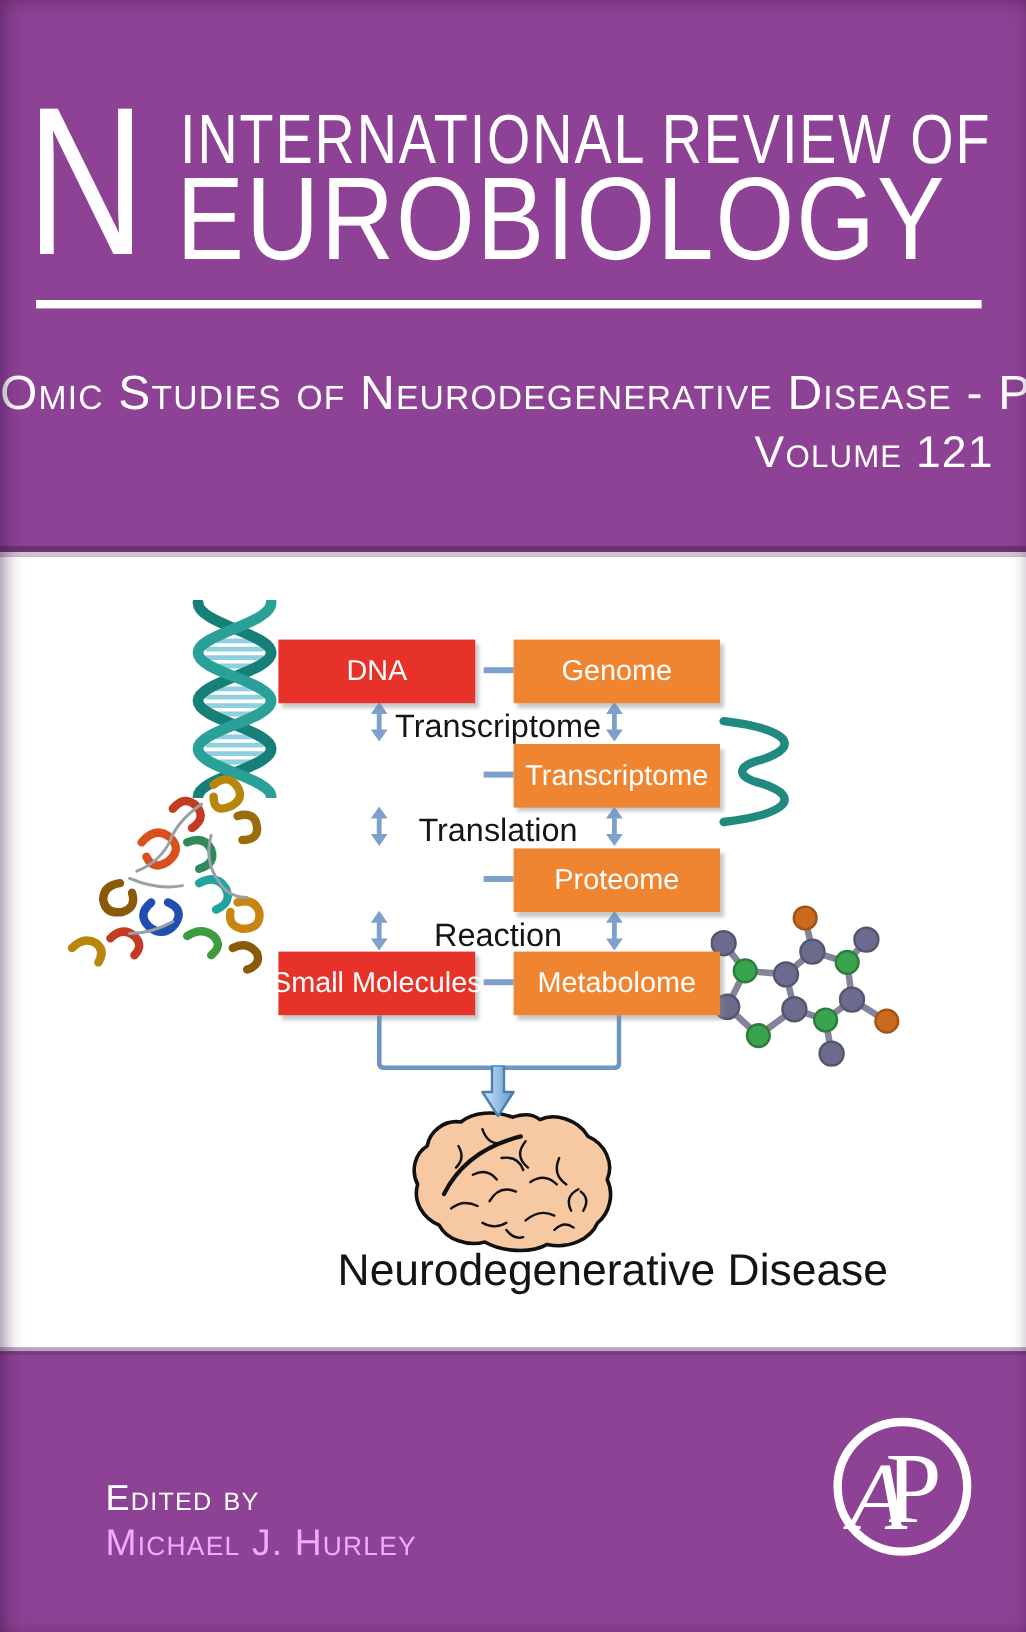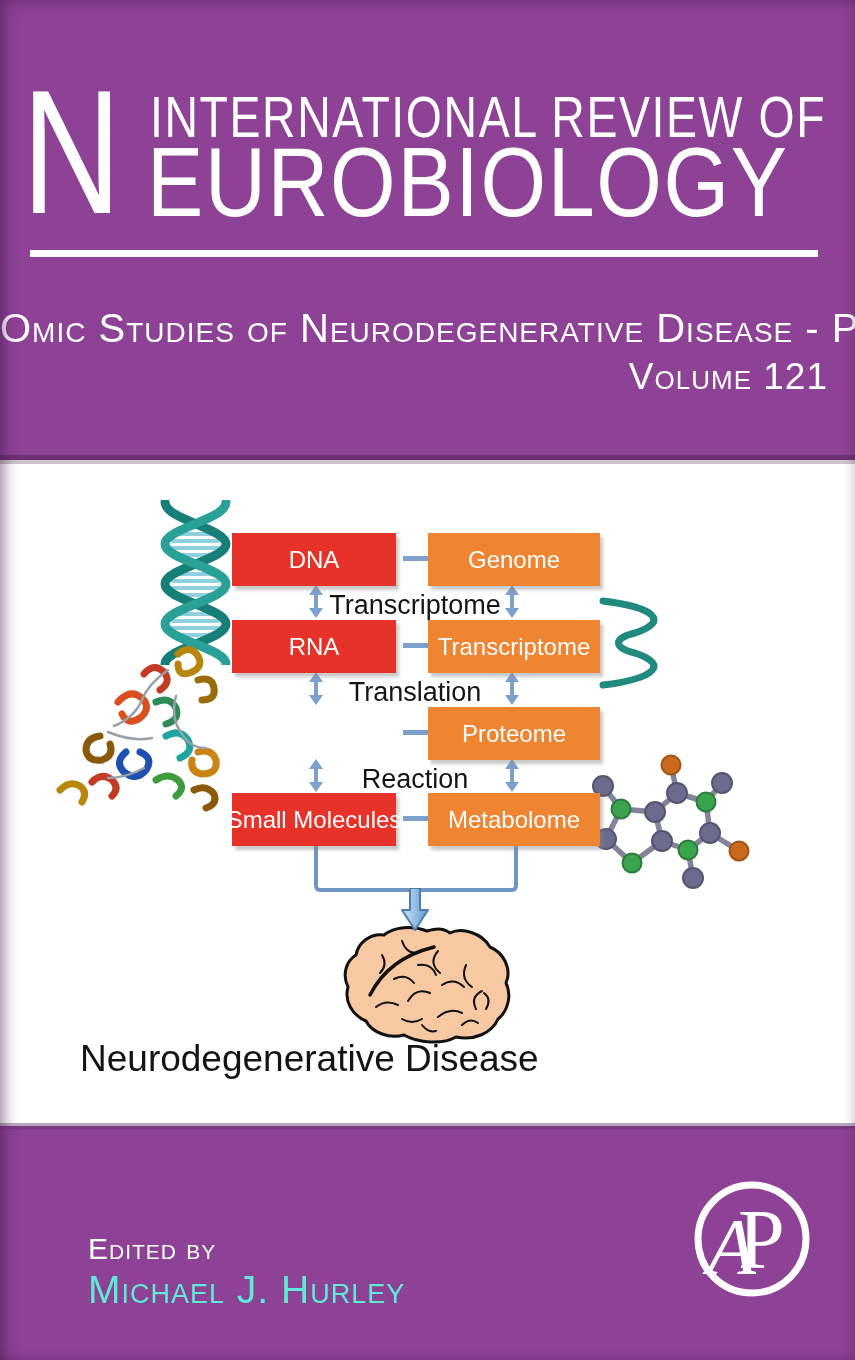--- a/index.html
+++ b/index.html
@@ -30,28 +30,28 @@
   .red{background:#e73229;left:232px;width:164px;}
   .orange{background:#ef8431;left:428px;width:172px;}
   .hconn{position:absolute;left:403px;width:25px;height:5px;background:#7da0cc;z-index:4;}
   .varrow{position:absolute;width:14px;height:33px;z-index:4;}
   .proc{position:absolute;left:262px;width:306px;text-align:center;color:#151515;
     font-size:27px;line-height:30px;z-index:6;}
   .bracket{position:absolute;left:314px;top:846px;width:196px;height:42px;
     border-left:4px solid #6f95c5;border-right:4px solid #6f95c5;border-bottom:4px solid #6f95c5;
     border-radius:0 0 6px 6px;z-index:3;}
   .fat-arrow{position:absolute;left:394px;top:888px;z-index:4;}
-  .outcome{position:absolute;left:80px;top:1038px;width:660px;text-align:left;color:#141414;
+  .outcome{position:absolute;left:80px;top:1038px;width:660px;text-align:right;color:#141414;
     font-size:37px;z-index:6;}
   .icon{position:absolute;z-index:2;}
   
   .edited-by{position:absolute;left:88px;top:1232px;color:#fff;font-variant:small-caps;
     font-size:30px;letter-spacing:1px;}
-  .editor-name{position:absolute;left:88px;top:1268px;color:#5eead4;font-variant:small-caps;
-    font-size:39px;letter-spacing:1px;}
+  .editor-name{position:absolute;left:88px;top:1268px;color:#f0abfc;font-variant:small-caps;
+    font-size:31px;letter-spacing:1px;}
   .ap-logo{position:absolute;left:691px;top:1178px;z-index:5;}
 </style>
 </head>
 <body>
 
 <div class="cover">
 
   <div class="big-n">N</div>
   <div class="t-line1">INTERNATIONAL REVIEW OF</div>
   <div class="t-line2">EUROBIOLOGY</div>
@@ -142,21 +142,20 @@
       <circle cx="11" cy="34" r="10" fill="#6b6b8d" stroke="#55556f"></circle>
       <circle cx="14" cy="87" r="10" fill="#6b6b8d" stroke="#55556f"></circle>
       <circle cx="114" cy="50" r="9.5" fill="#3aa34d" stroke="#2d7d3a"></circle>
       <circle cx="96" cy="98" r="9.5" fill="#3aa34d" stroke="#2d7d3a"></circle>
       <circle cx="29" cy="57" r="9.5" fill="#3aa34d" stroke="#2d7d3a"></circle>
       <circle cx="40" cy="111" r="9.5" fill="#3aa34d" stroke="#2d7d3a"></circle>
     </g>
   </svg>
 
   <div class="box red" style="top:533px">DNA</div>
-  <div class="box red" style="top:620px">RNA</div>
   <div class="box red" style="top:793px">Small Molecules</div>
 
   <div class="box orange" style="top:533px">Genome</div>
   <div class="box orange" style="top:620px">Transcriptome</div>
   <div class="box orange" style="top:793px">Metabolome</div>
   <div class="box orange" style="top:707px">Proteome</div>
 
   <div class="hconn" style="top:556px"></div>
   <div class="hconn" style="top:643px"></div>
   <div class="hconn" style="top:730px"></div>

